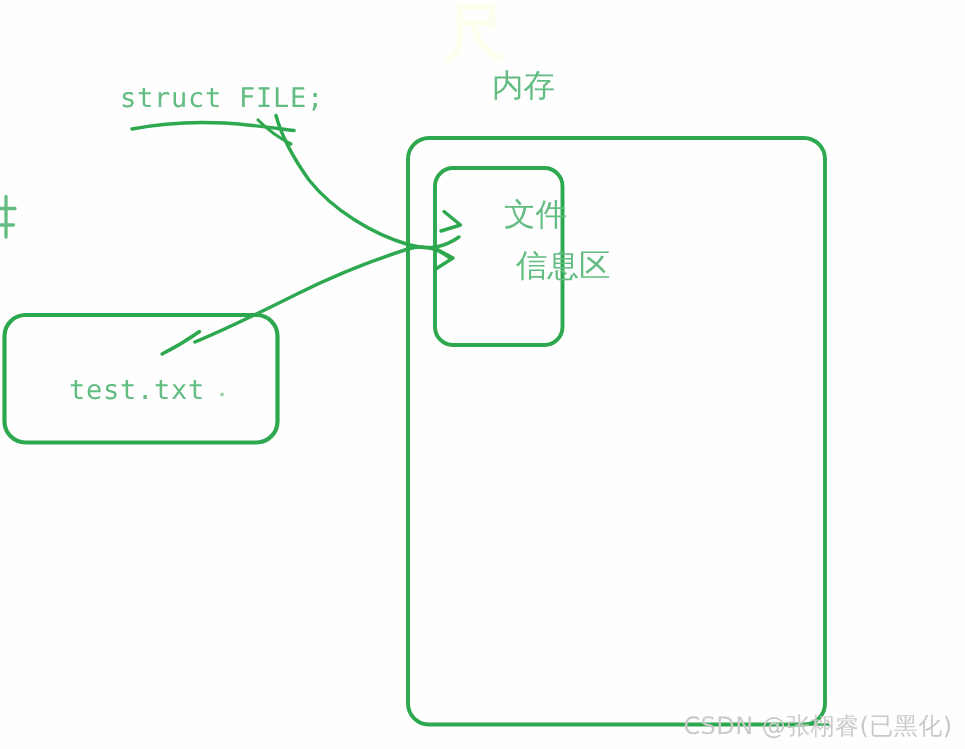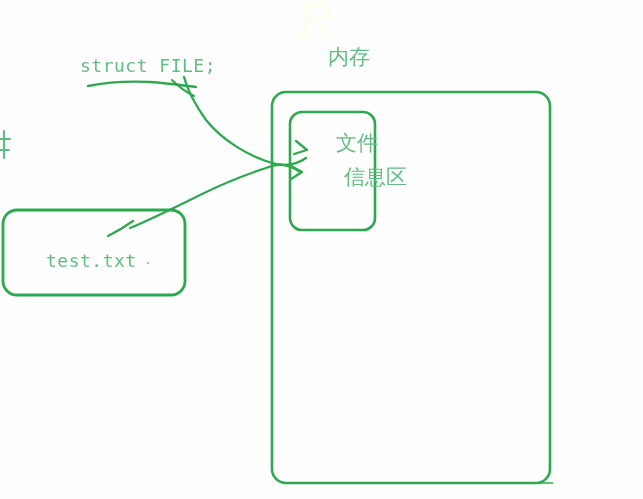--- a/index.html
+++ b/index.html
@@ -130,14 +130,15 @@
   <div class="txt mono" id="label-struct-file">struct FILE;</div>
 
   <div class="txt mono" id="label-test-txt">test.txt</div>
 
   <div class="txt cjk" id="label-memory">内存</div>
 
   <div class="txt cjk" id="label-info-line1">文件</div>
 
   <div class="txt cjk" id="label-info-line2">信息区</div>
 
+  <div id="watermark-csdn">CSDN @张栩睿(已黑化)</div>
 
 </div>
 
 </body></html>

